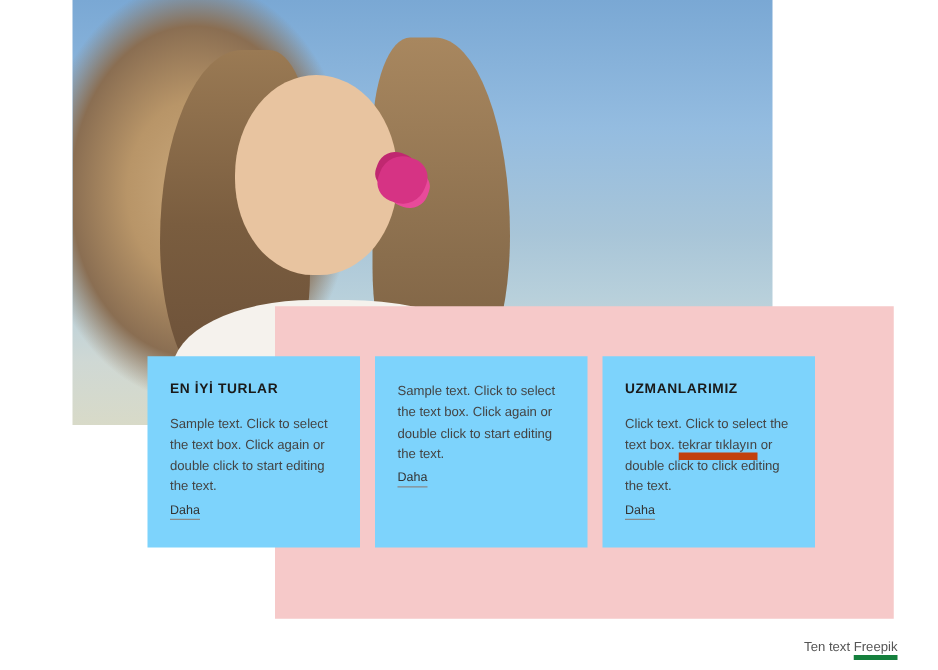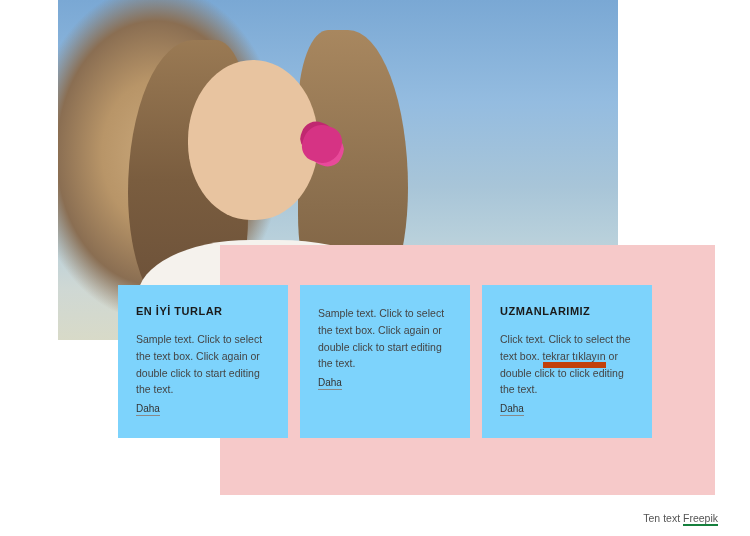--- a/index.html
+++ b/index.html
@@ -127,21 +127,21 @@
     .attribution {
       position: absolute;
       bottom: 12px;
       right: 32px;
       font-size: 10.5px;
       color: #555;
     }
     .attribution a {
       color: #555;
       text-decoration: none;
-      border-bottom: 2px solid #15803d;
+      border-bottom: 4px solid #15803d;
     }
   </style>
 </head>
 <body>
 
 <div class="hero-image">
   <div class="hair-left"></div>
   <div class="hair-right"></div>
   <div class="face"></div>
   <div class="flower"></div>

